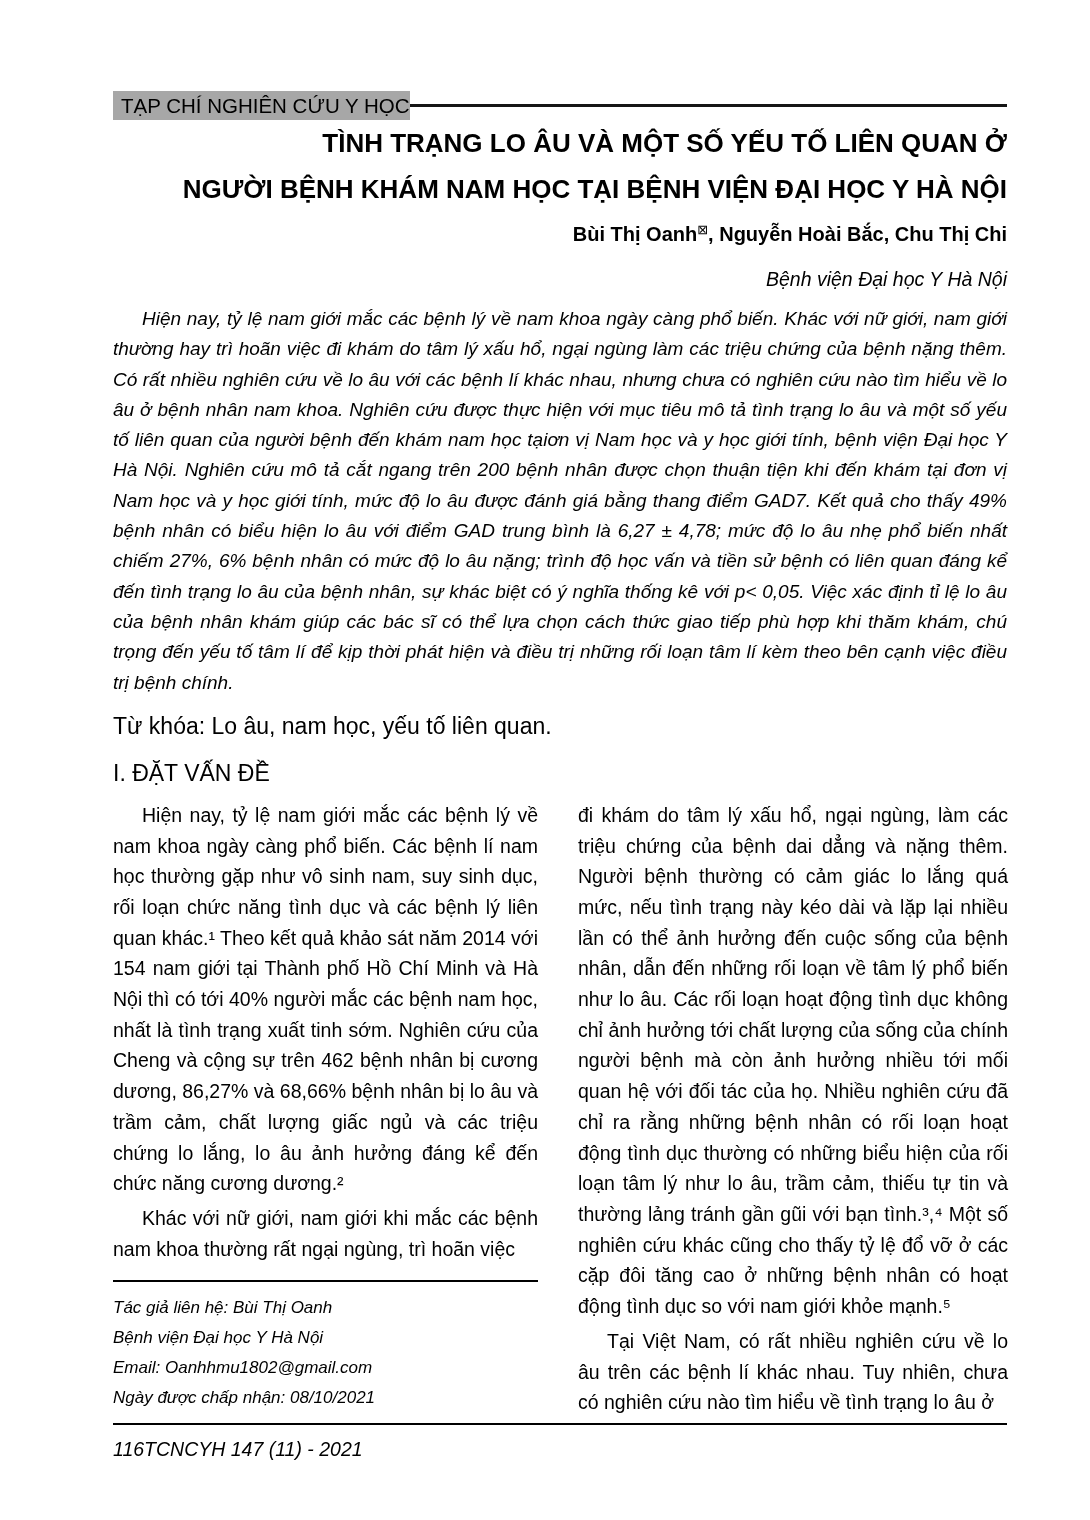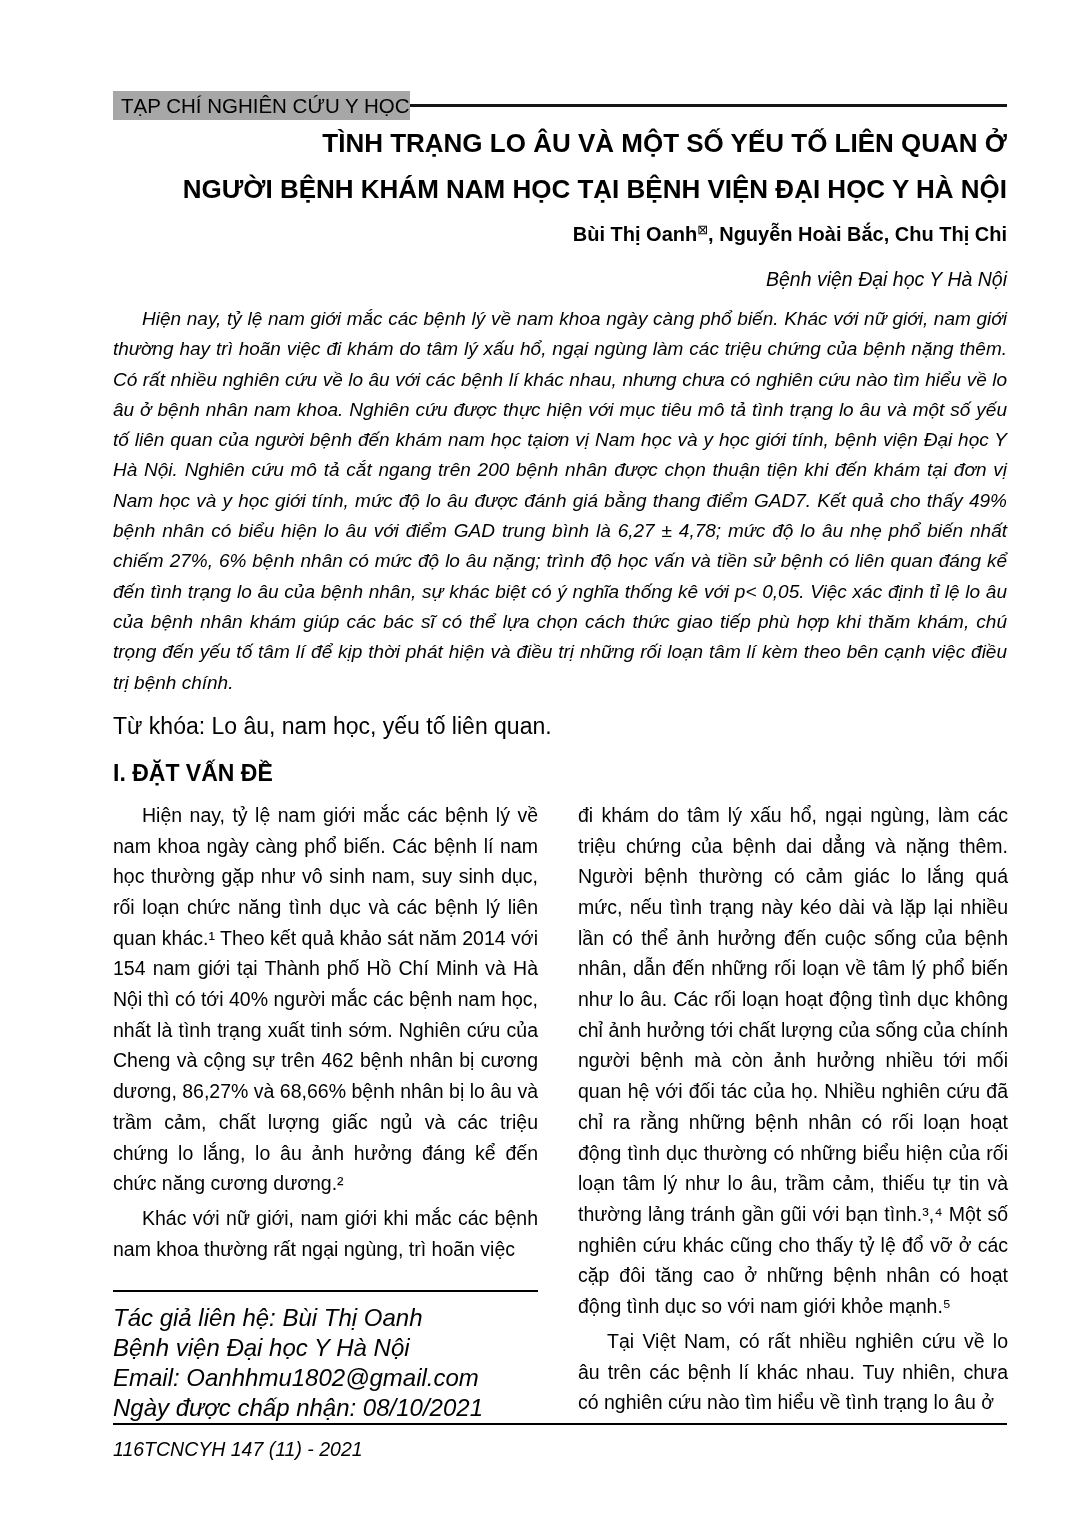--- a/index.html
+++ b/index.html
@@ -71,45 +71,45 @@
   .keywords {
     margin: 15px 0 0 0;
     font-weight: normal;
     font-size: 23px;
     line-height: 26px;
   }
 
   
   .section-heading {
     margin: 19px 0 0 0;
-    font-weight: bold;
+    font-weight: normal;
     font-size: 23px;
     line-height: 30px;
   }
 
   .columns { display: flex; margin-top: 12px; }
   .col-left  { width: 425px; margin-right: 40px; flex: none; }
   .col-right { width: 430px; flex: none; }
   .col p {
     margin: 0;
     text-align: justify;
     font-size: 19.5px;
     line-height: 30.7px;
     text-indent: 29px;
   }
   .col p + p { margin-top: 4px; }
   .col p.no-indent { text-indent: 0; }
 
   
   .contact-box {
-    margin-top: 26px;
+    margin-top: 16px;
     border-top: 2px solid #000;
     padding-top: 11px;
     font-style: italic;
-    font-size: 24px;
+    font-size: 17px;
     line-height: 30px;
   }
 
   
   .page-footer {
     position: absolute;
     left: 113px;
     right: 83px;
     top: 1423px;
     border-top: 2px solid #000;

